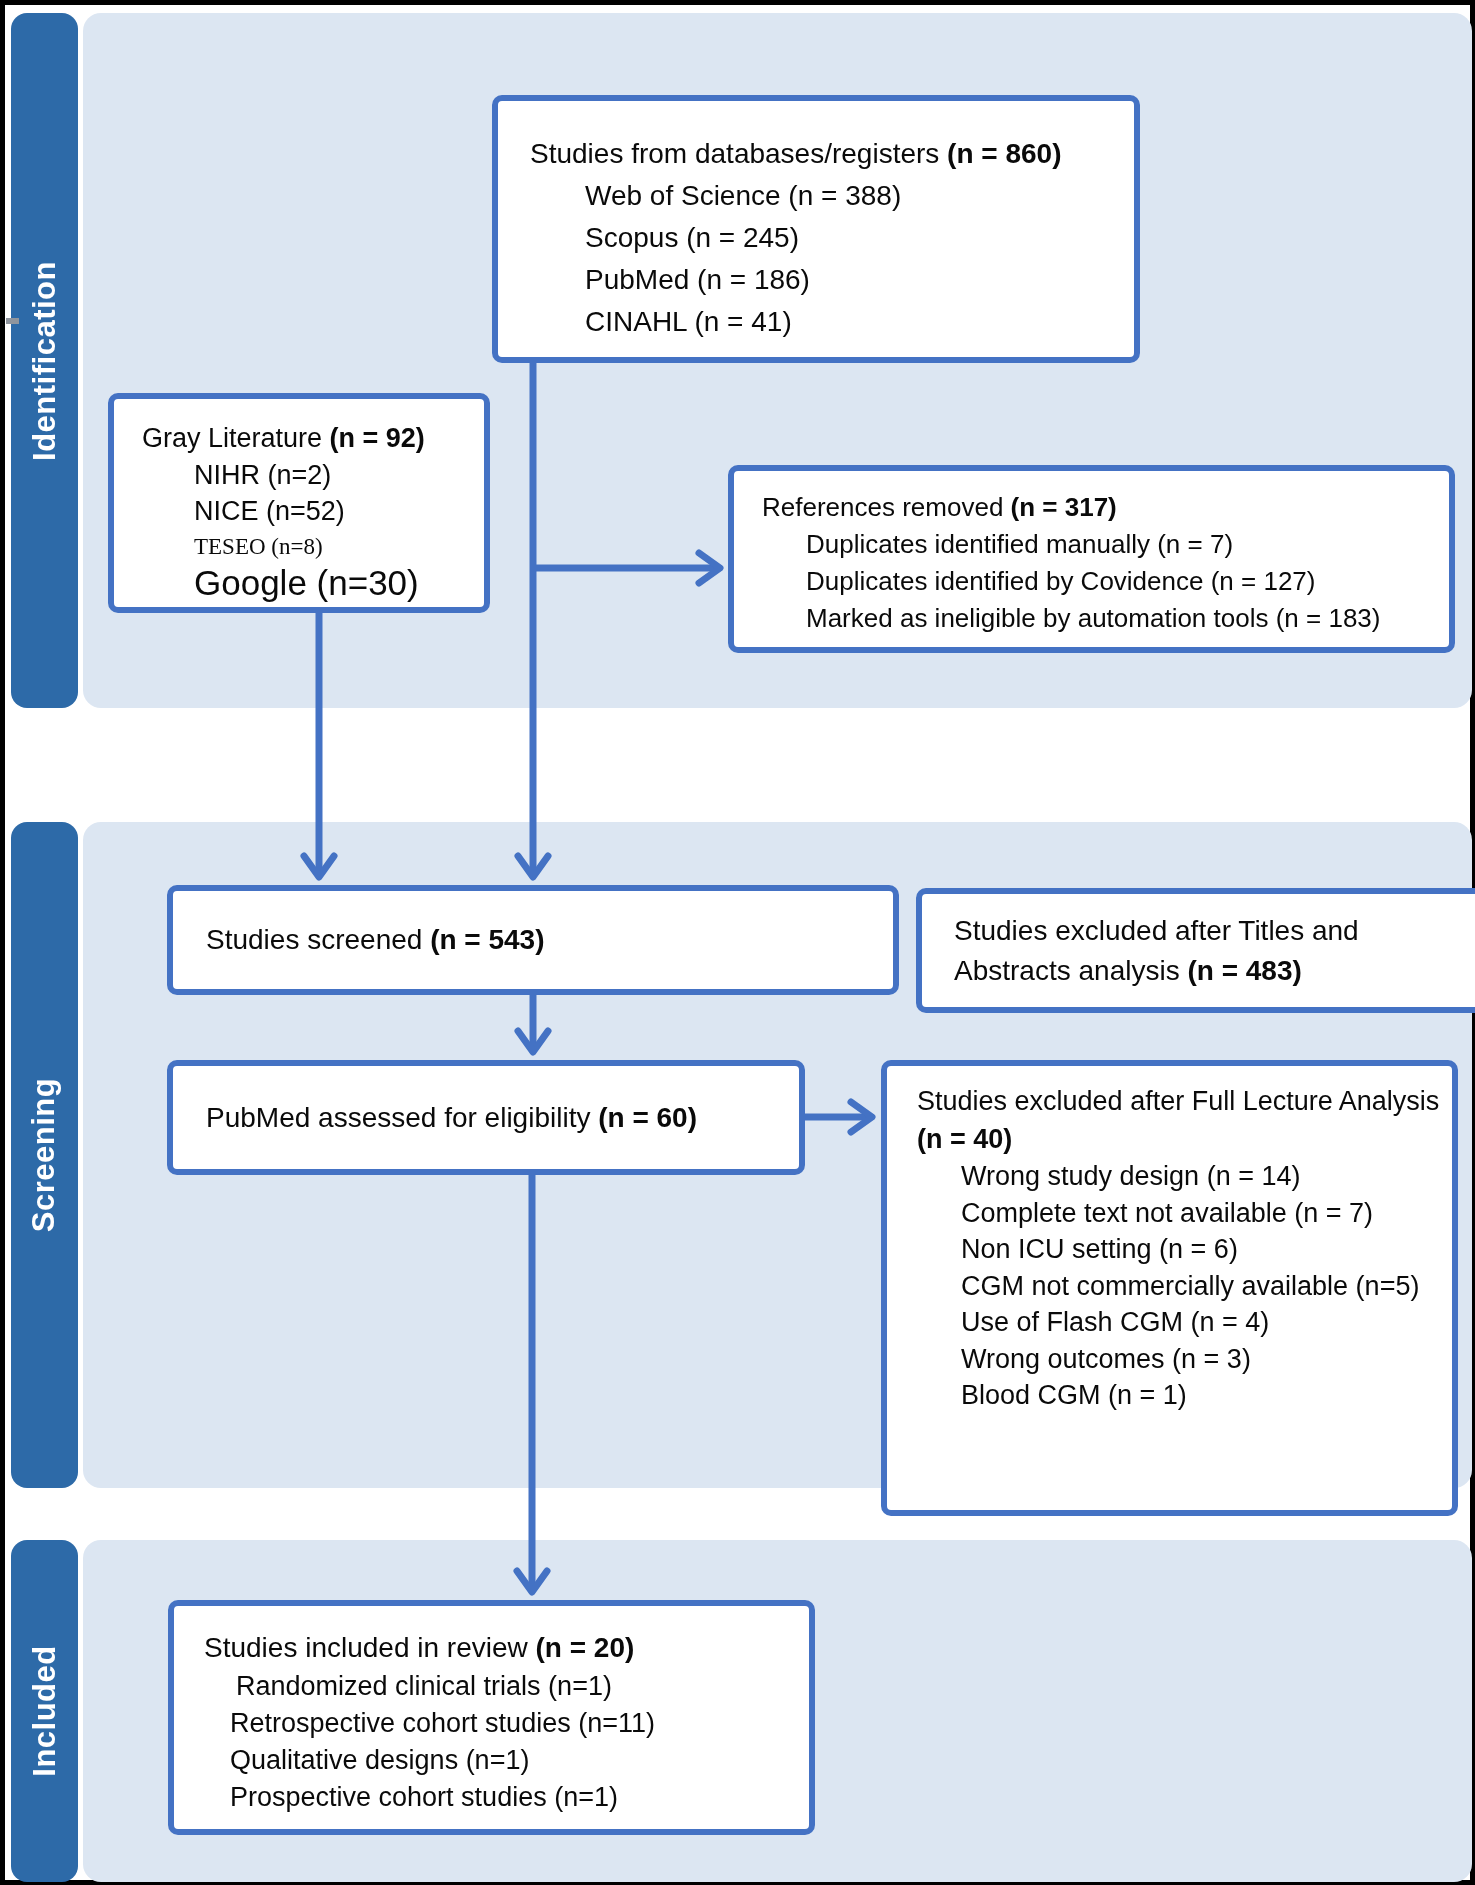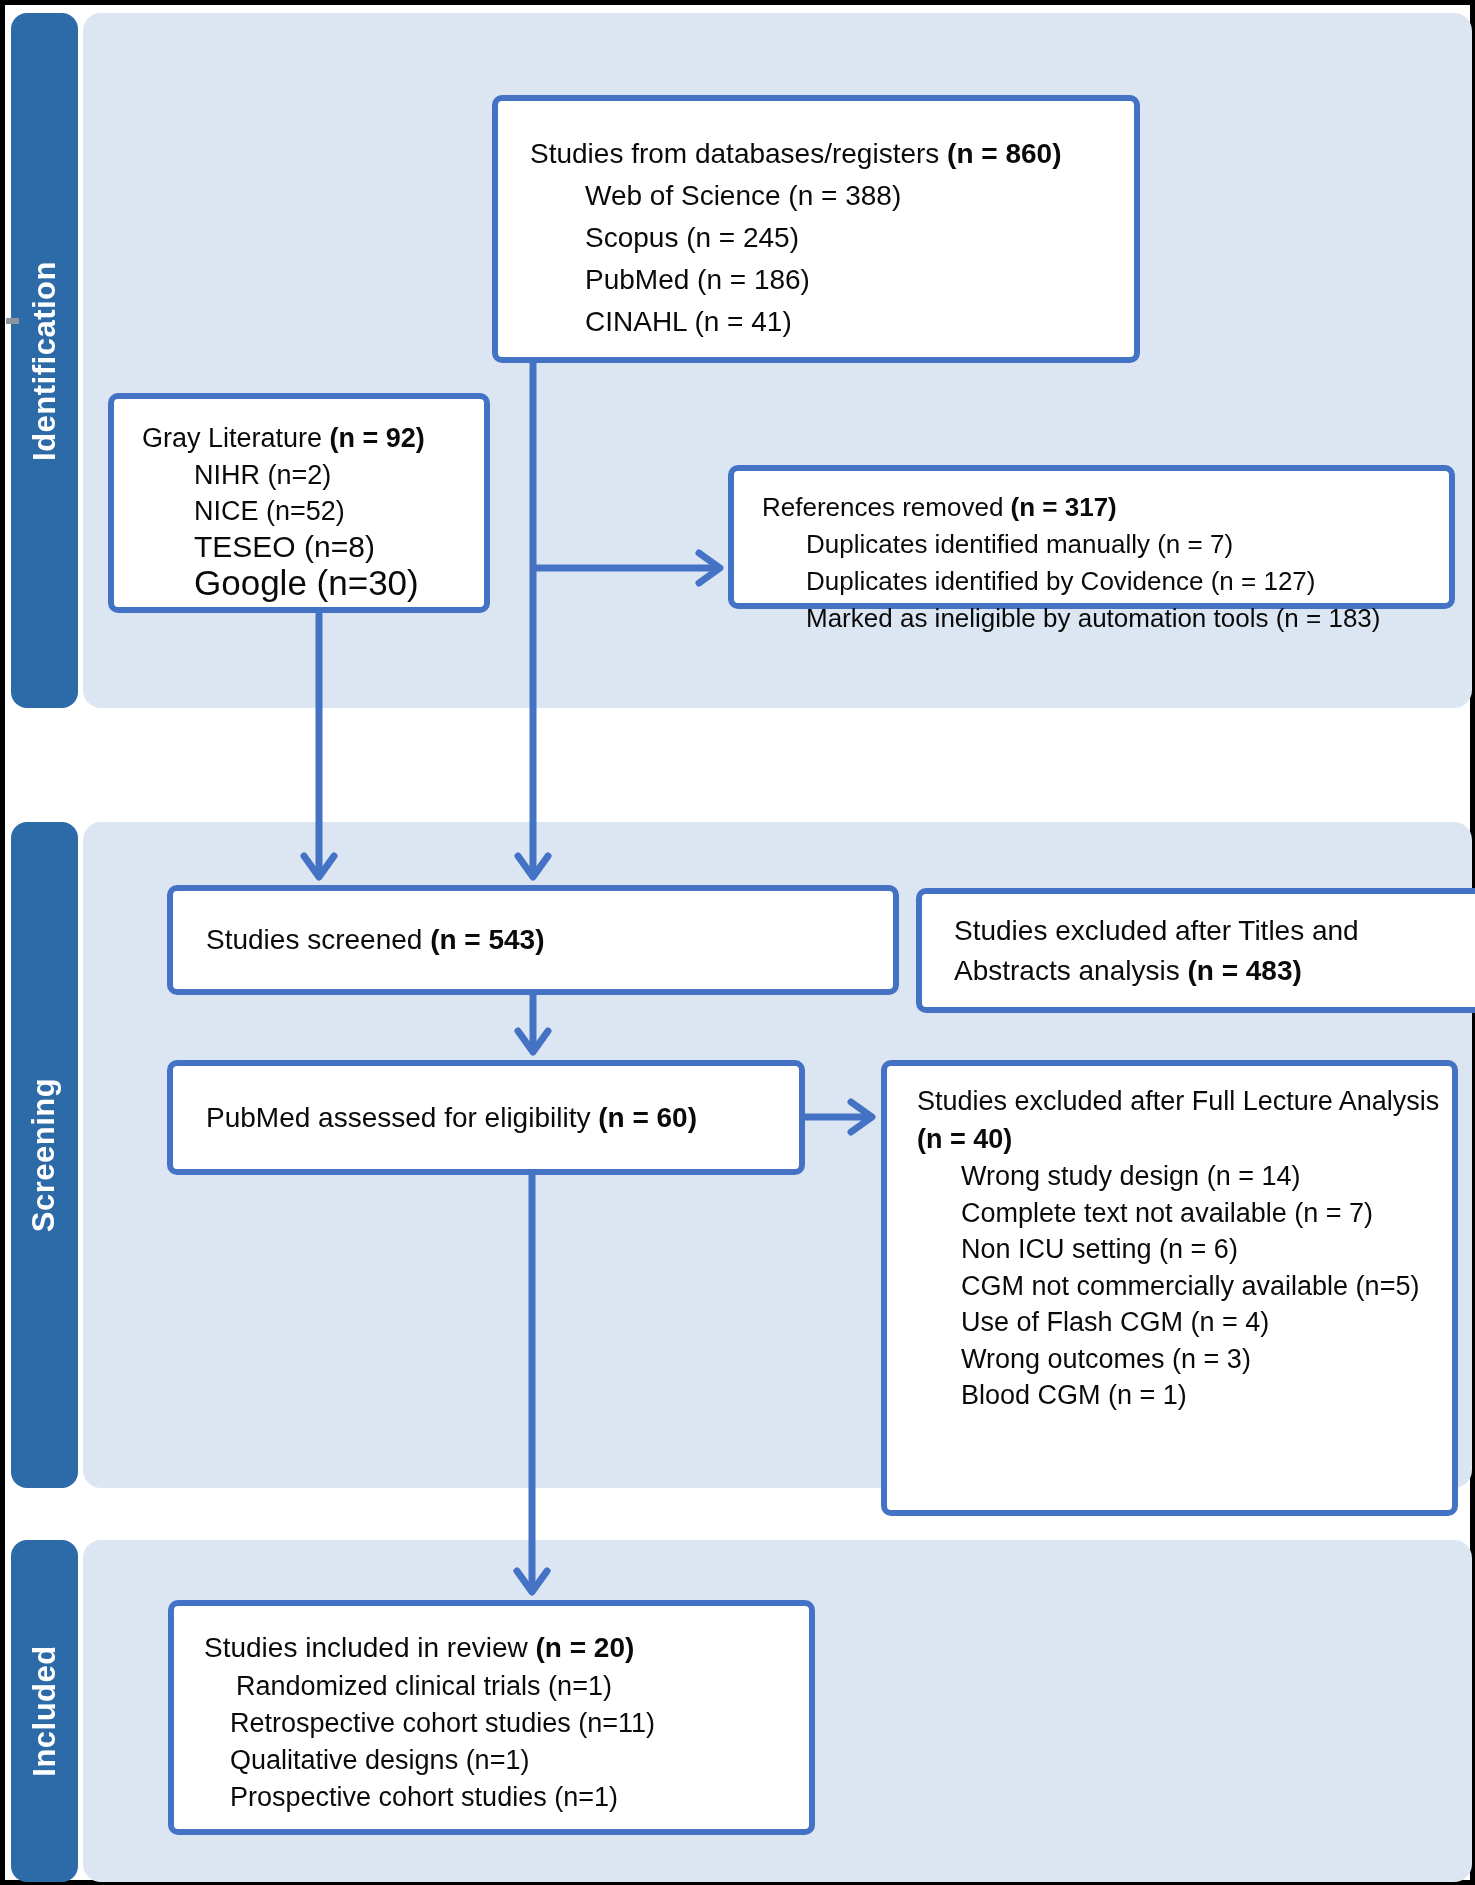--- a/index.html
+++ b/index.html
@@ -118,25 +118,25 @@
       <div class="box-item" style="font-size:28px;line-height:42px;padding-left:55px;">Web of Science (n = 388)</div>
       <div class="box-item" style="font-size:28px;line-height:42px;padding-left:55px;">Scopus (n = 245)</div>
       <div class="box-item" style="font-size:28px;line-height:42px;padding-left:55px;">PubMed (n = 186)</div>
       <div class="box-item" style="font-size:28px;line-height:42px;padding-left:55px;">CINAHL (n = 41)</div>
     </div>
 
     <div class="box" style="left:103px;top:388px;width:382px;height:220px;padding:20px 8px 0 28px;">
       <div class="box-title" style="font-size:27px;line-height:38px;"><span>Gray Literature </span><span class="nval">(n = 92)</span></div>
       <div class="box-item" style="font-size:27px;line-height:36px;padding-left:52px;">NIHR (n=2)</div>
       <div class="box-item" style="font-size:27px;line-height:36px;padding-left:52px;">NICE (n=52)</div>
-      <div class="box-item" style="font-size:30px;line-height:36px;padding-left:52px;">TESEO (n=8)</div>
+      <div class="box-item" style="font-size:23px;line-height:36px;padding-left:52px;font-family:Liberation Serif, serif;">TESEO (n=8)</div>
       <div class="box-item" style="font-size:35px;line-height:36px;padding-left:52px;">Google (n=30)</div>
     </div>
 
-    <div class="box" style="left:723px;top:460px;width:727px;height:144px;padding:18px 6px 0 28px;">
+    <div class="box" style="left:723px;top:460px;width:727px;height:188px;padding:18px 6px 0 28px;">
       <div class="box-title" style="font-size:26px;line-height:37px;"><span>References removed </span><span class="nval">(n = 317)</span></div>
       <div class="box-item" style="font-size:26px;line-height:37px;padding-left:44px;">Duplicates identified manually (n = 7)</div>
       <div class="box-item" style="font-size:26px;line-height:37px;padding-left:44px;">Duplicates identified by Covidence (n = 127)</div>
       <div class="box-item" style="font-size:26px;line-height:37px;padding-left:44px;">Marked as ineligible by automation tools (n = 183)</div>
     </div>
 
     <div class="box center-v" style="left:162px;top:880px;width:732px;height:110px;padding-left:33px;">
       <div class="box-title" style="white-space:nowrap;"><span>Studies screened </span><span class="nval">(n = 543)</span></div>
     </div>
 

